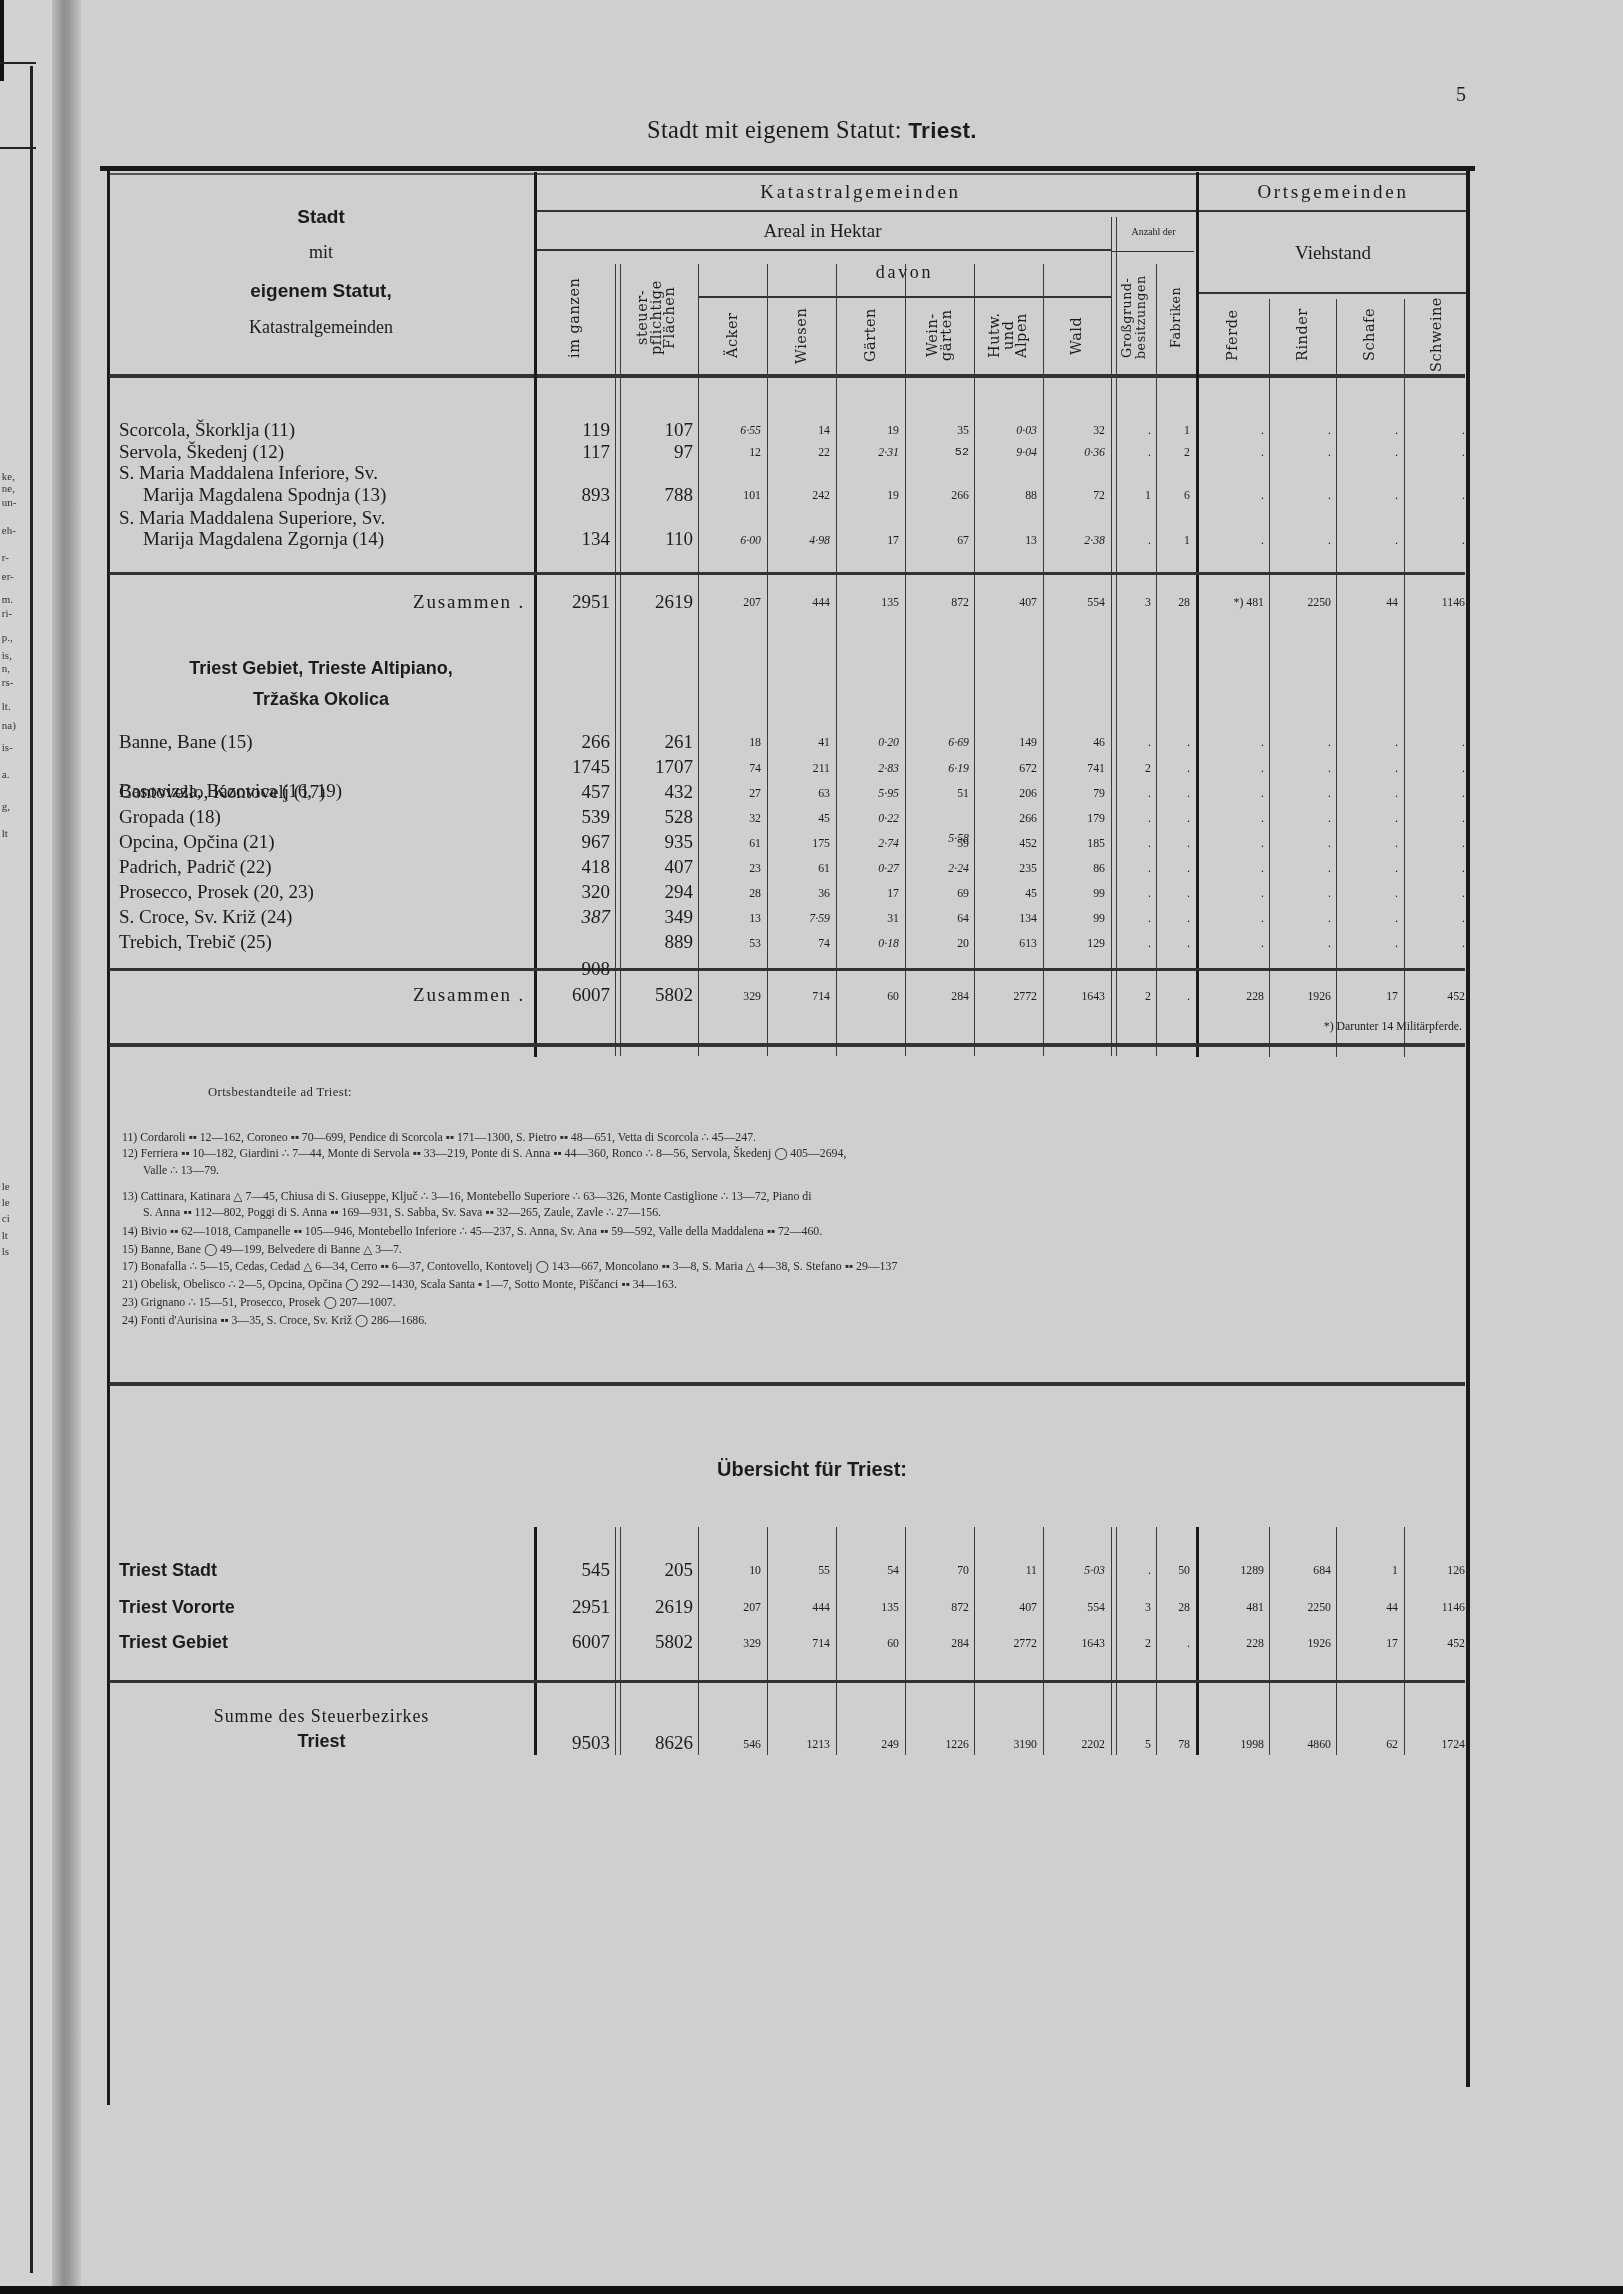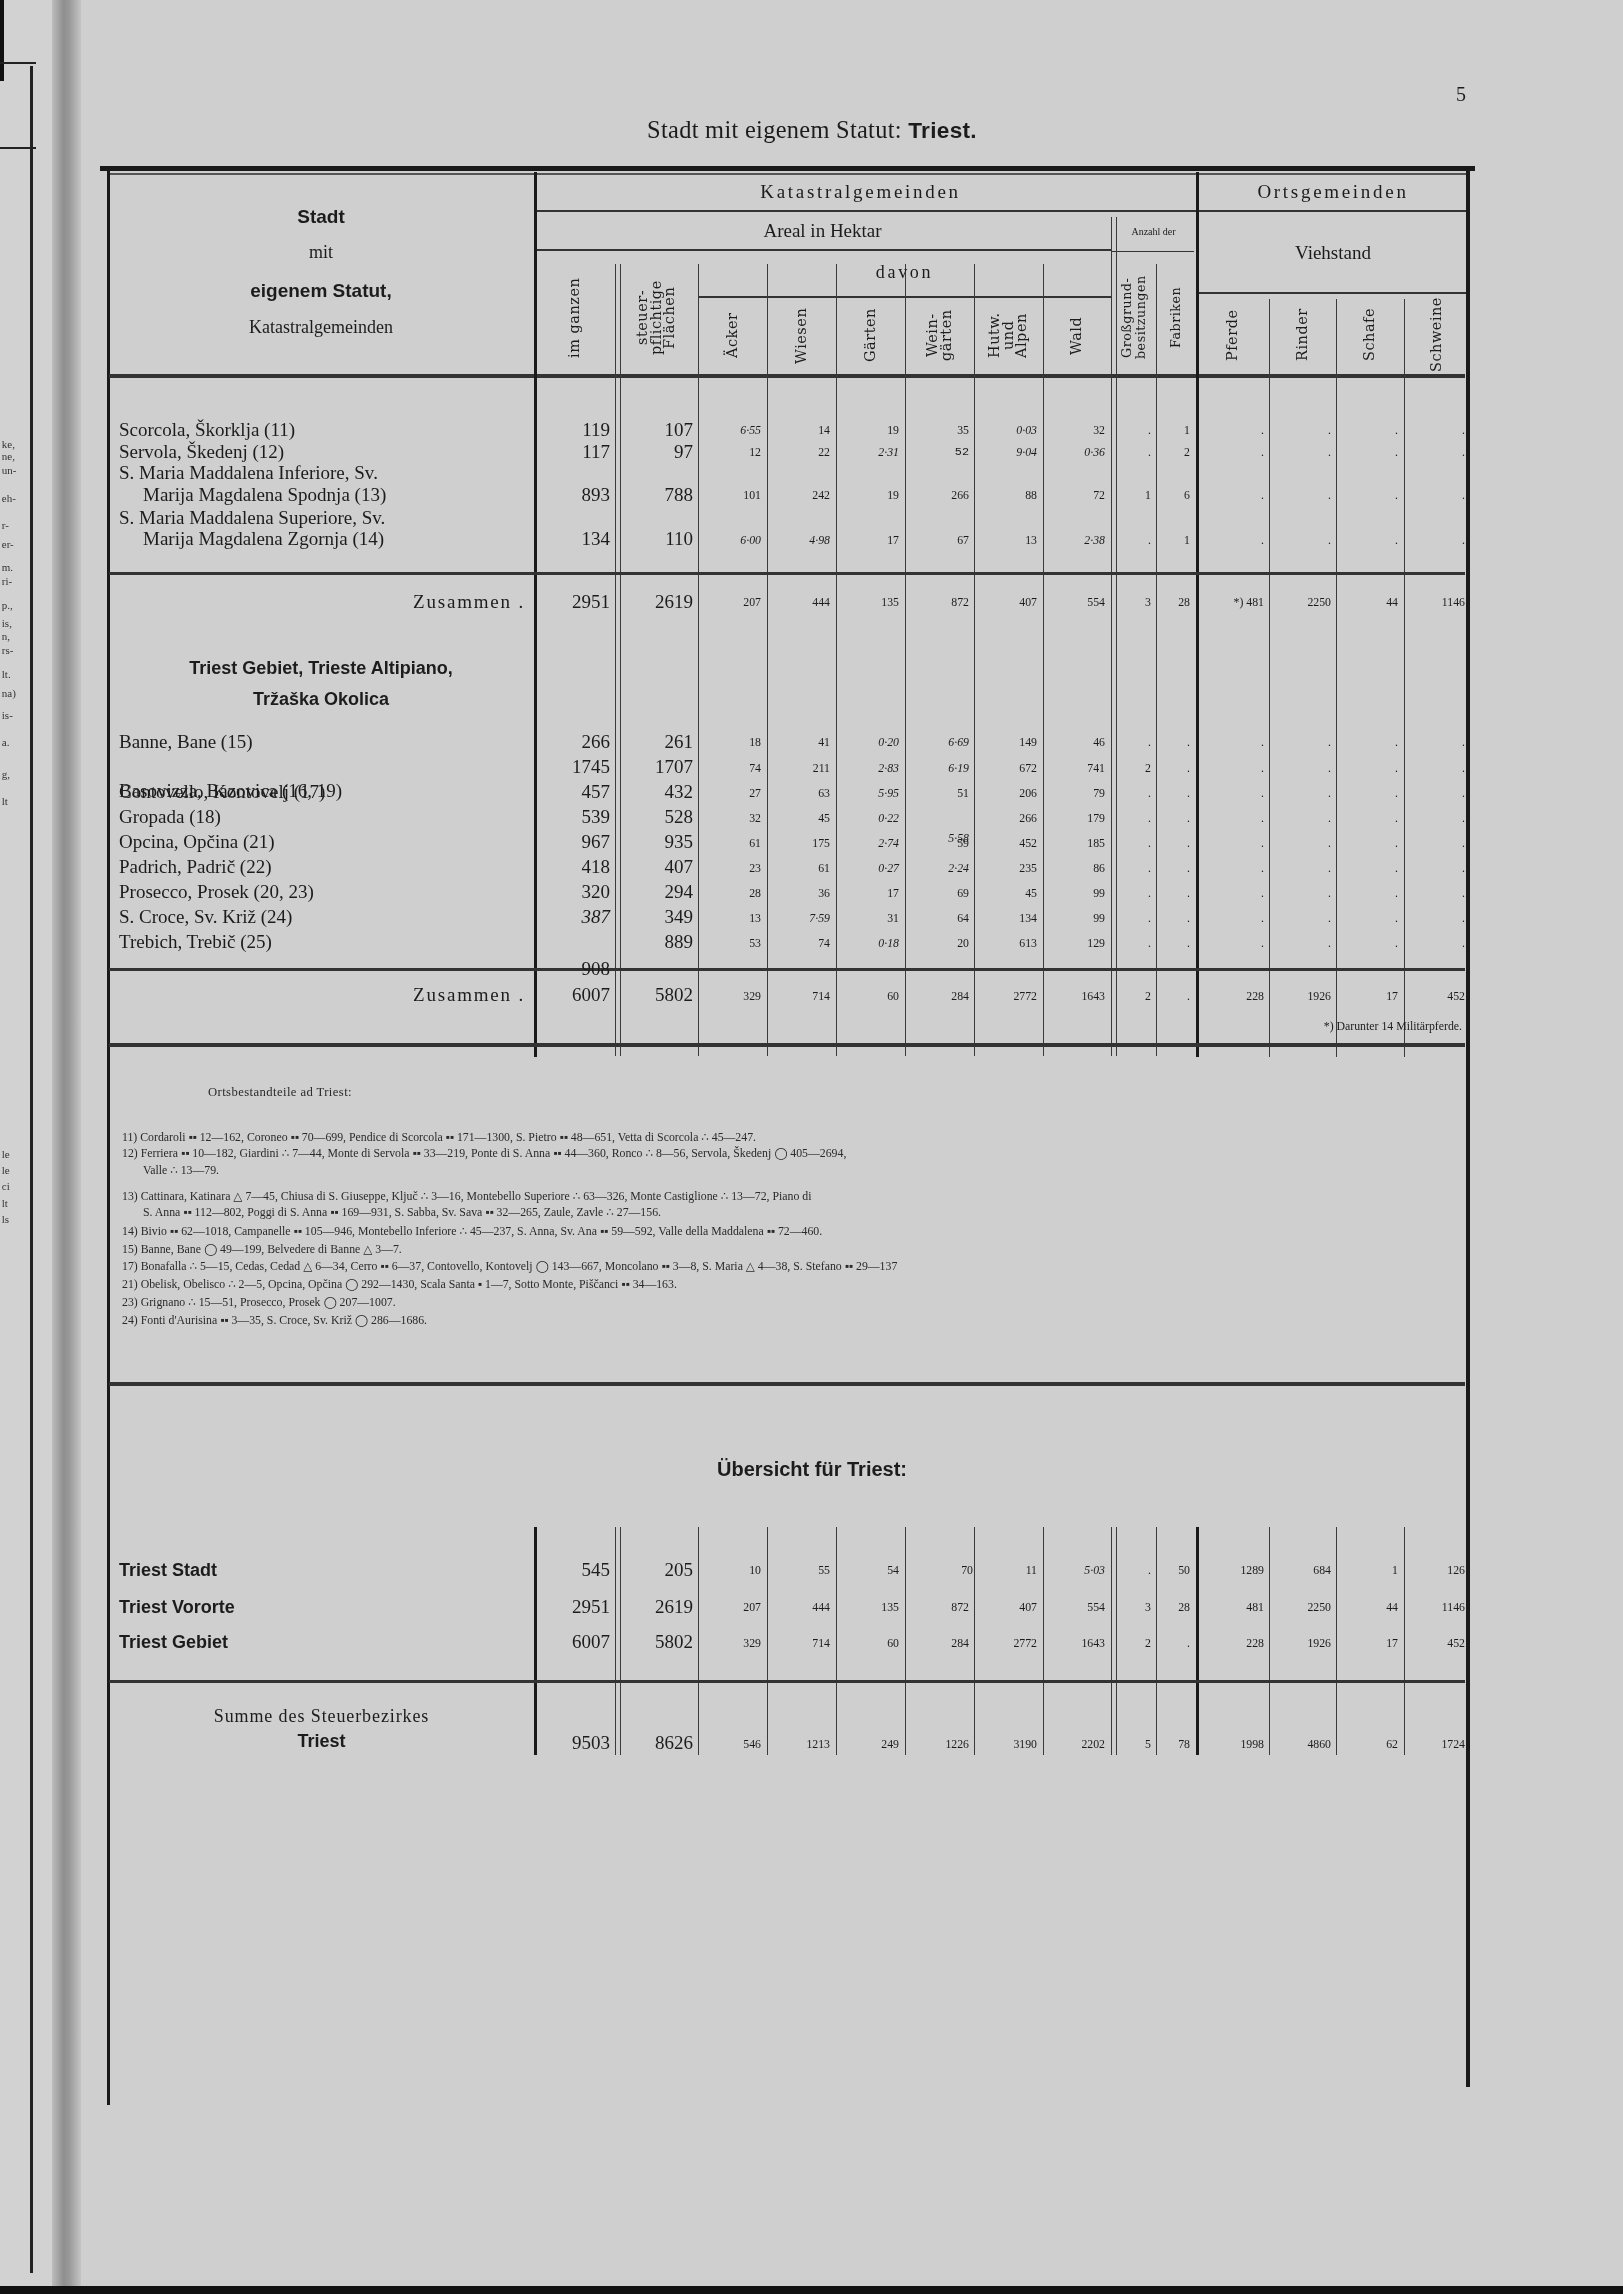--- a/index.html
+++ b/index.html
@@ -8,21 +8,21 @@
     background:#cfcfcf;
     font-family:"Liberation Serif","DejaVu Serif",serif;
     color:#1c1c1c;
   }
   .spine { position:absolute; left:52px; top:0; width:29px; height:2295px;
            background:linear-gradient(90deg,#bdbdbd,#8f8f8f 40%,#9a9a9a 60%,#c4c4c4); }
   .prevpage { position:absolute; left:0; top:0; width:52px; height:2295px; background:#d2d2d2; }
   .prevpage .blk { position:absolute; left:0; top:0; width:3.6px; height:81px; background:#111; }
   .prevpage .rule { position:absolute; left:0; width:36px; height:1.8px; background:#222; }
   .prevpage .vline { position:absolute; left:30px; top:66px; width:2.7px; height:2207px; background:#222; }
-  .prevpage .frag { position:absolute; left:1.8px; font-size:11px; line-height:11.8px; color:#333; }
+  .prevpage .frag { position:absolute; left:1.8px; font-size:11px; line-height:11.8px; color:#333;margin-top:32px; }
   .bottombar { position:absolute; left:0; top:2286px; width:1624px; height:9px; background:#111; }
 
   .pagenum { position:absolute; left:1456px; top:83px; font-size:20px; }
   .runhead { position:absolute; left:0; width:1624px; top:116px; text-align:center; font-size:24.4px; letter-spacing:0.3px;}
   .runhead b { font-family:"Liberation Sans","DejaVu Sans",sans-serif; font-weight:bold; font-size:22.6px; }
 
   .frame { position:absolute; left:107px; top:166px; width:1363px; height:1936px; }
   .frame .lb { position:absolute; left:0; top:5.4px; width:2.7px; height:1934px; background:#1a1a1a; }
   .frame .rb { position:absolute; right:0; top:0; width:3.6px; height:1921px; background:#1a1a1a; }
   .topthick { position:absolute; left:-7.2px; top:0; width:1375px; height:4.5px; background:#1a1a1a; }
@@ -407,21 +407,21 @@
     <div class="num sm" style="left: 1269px; width: 62px; top: 989px;">1926</div>
     <div class="num sm" style="left: 1336px; width: 62px; top: 989px;">17</div>
     <div class="num sm" style="left: 1404px; width: 61px; top: 989px;">452</div>
     <div class="t" style="left: 1200px; width: 262px; text-align: right; top: 1019px; font-size: 11.8px;">*) Darunter 14 Militärpferde.</div>
     <div class="lbl bold" style="top: 1559px; font-size: 18px;">Triest Stadt</div>
     <div class="num big" style="left: 534px; width: 76px; top: 1559px;">545</div>
     <div class="num big" style="left: 615px; width: 78px; top: 1559px;">205</div>
     <div class="num sm" style="left: 698px; width: 63px; top: 1563px;">10</div>
     <div class="num sm" style="left: 767px; width: 63px; top: 1563px;">55</div>
     <div class="num sm" style="left: 836px; width: 63px; top: 1563px;">54</div>
-    <div class="num sm" style="left: 871px; width: 64px; top: 1563px; padding-left: 38px;">70</div>
+    <div class="num sm" style="left: 905px; width: 64px; top: 1563px;">70</div>
     <div class="num sm" style="left: 974px; width: 63px; top: 1563px;">11</div>
     <div class="num sm it" style="left: 1043px; width: 62px; top: 1563px;">5·03</div>
     <div class="num sm" style="left: 1111px; width: 40px; top: 1563px;">.</div>
     <div class="num sm" style="left: 1156px; width: 34px; top: 1563px;">50</div>
     <div class="num sm" style="left: 1196px; width: 68px; top: 1563px;">1289</div>
     <div class="num sm" style="left: 1269px; width: 62px; top: 1563px;">684</div>
     <div class="num sm" style="left: 1336px; width: 62px; top: 1563px;">1</div>
     <div class="num sm" style="left: 1404px; width: 61px; top: 1563px;">126</div>
     <div class="lbl bold" style="top: 1596px; font-size: 18px;">Triest Vororte</div>
     <div class="num big" style="left: 534px; width: 76px; top: 1596px;">2951</div>

